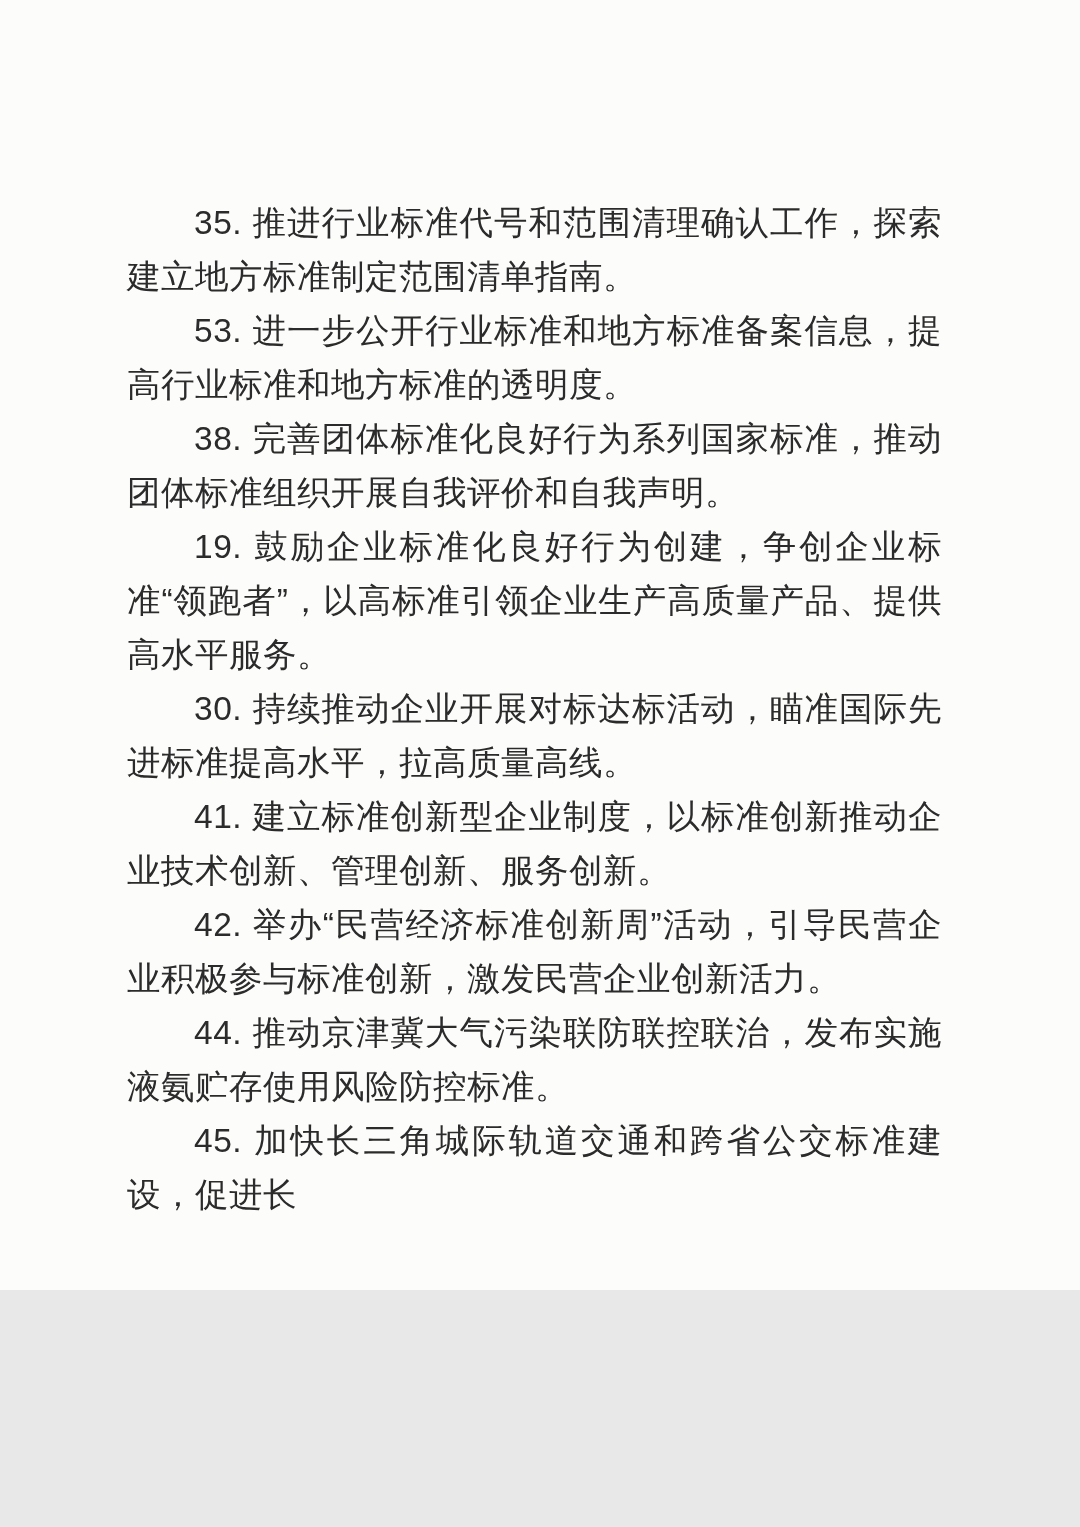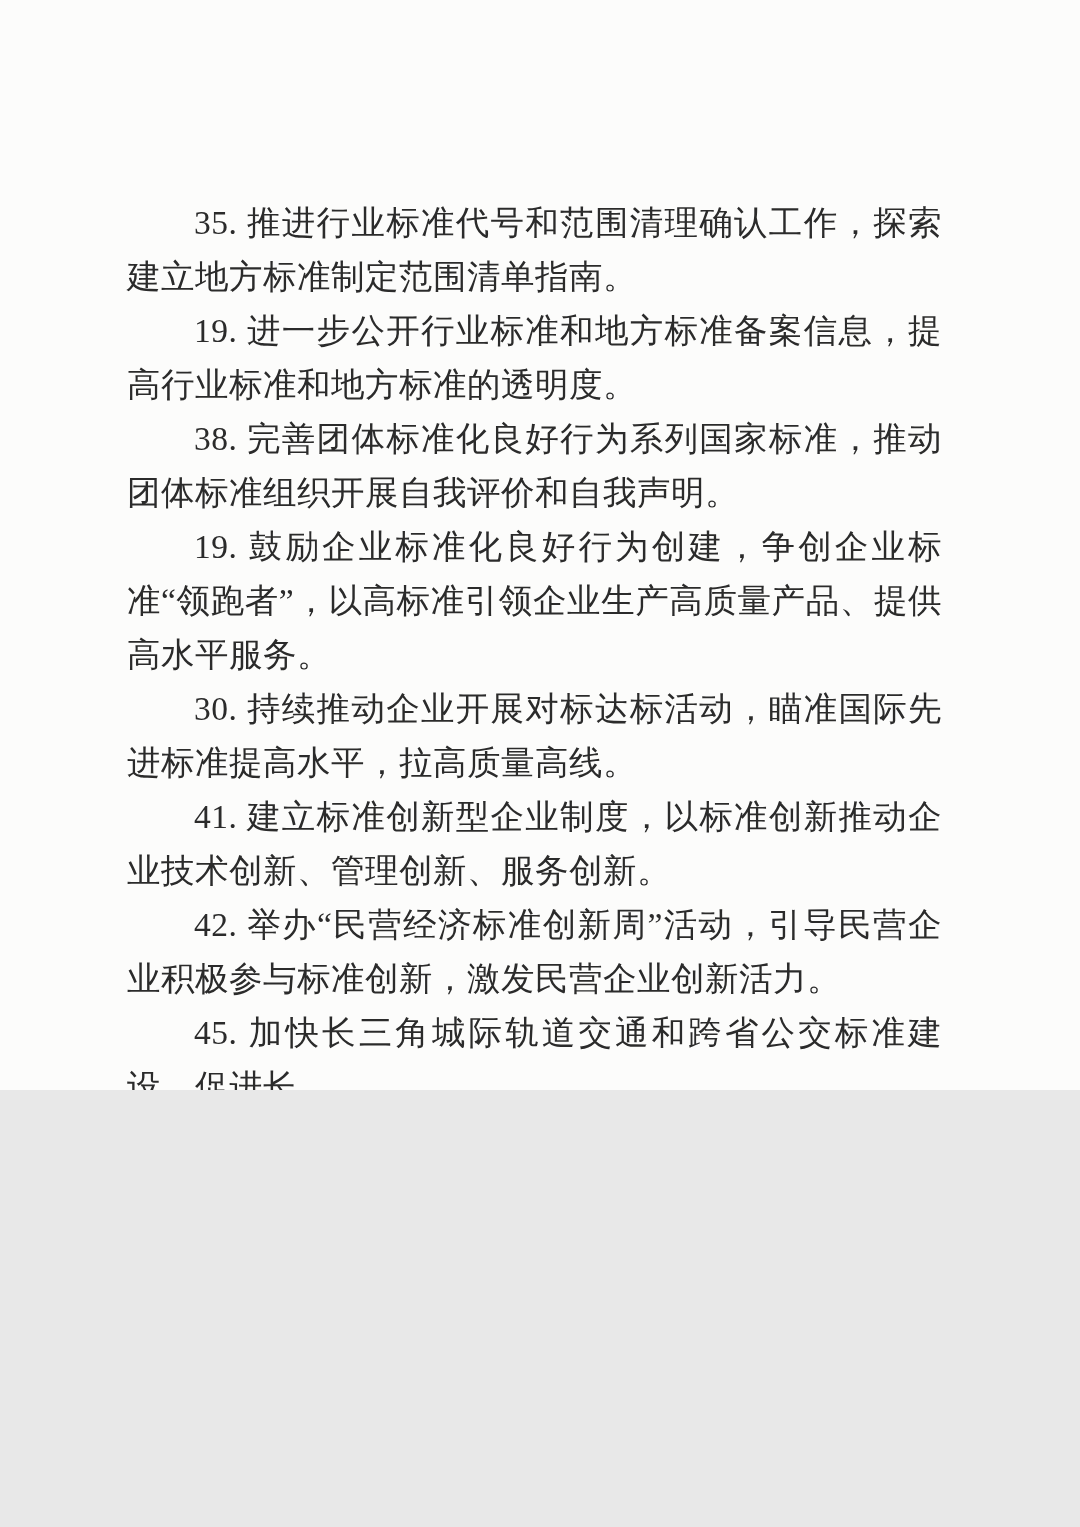--- a/index.html
+++ b/index.html
@@ -3,24 +3,24 @@
 <meta charset="utf-8">
 <style>
   html, body {
     margin: 0;
     padding: 0;
     background: #e8e8e8;
   }
   .page {
     position: relative;
     width: 1080px;
-    height: 1090px;
+    height: 1290px;
     margin: 0 auto;
     background: #fcfcfb;
-    font-family: Liberation Serif, serif;
+    font-family: Liberation Sans, sans-serif;
     color: #2b2b2b;
     overflow: hidden;
   }
   .text-block {
     position: absolute;
     left: 127px;
     top: 196px;
     width: 815px;
   }
   .text-block p {
@@ -42,22 +42,23 @@
     color: #3a3a3a;
     white-space: nowrap;
   }
 </style>
 </head>
 <body>
 
 <div class="page">
   <div class="text-block">
     <p>35. 推进行业标准代号和范围清理确认工作，探索建立地方标准制定范围清单指南。</p>
-    <p>19. 进一步公开行业标准和地方标准备案信息，提高行业标准和地方标准的透明度。</p>
+    <p>53. 进一步公开行业标准和地方标准备案信息，提高行业标准和地方标准的透明度。</p>
     <p>38. 完善团体标准化良好行为系列国家标准，推动团体标准组织开展自我评价和自我声明。</p>
     <p>19. 鼓励企业标准化良好行为创建，争创企业标准“领跑者”，以高标准引领企业生产高质量产品、提供高水平服务。</p>
     <p>30. 持续推动企业开展对标达标活动，瞄准国际先进标准提高水平，拉高质量高线。</p>
     <p>41. 建立标准创新型企业制度，以标准创新推动企业技术创新、管理创新、服务创新。</p>
     <p>42. 举办“民营经济标准创新周”活动，引导民营企业积极参与标准创新，激发民营企业创新活力。</p>
+    <p>44. 推动京津冀大气污染联防联控联治，发布实施液氨贮存使用风险防控标准。</p>
     <p>45. 加快长三角城际轨道交通和跨省公交标准建设，促进长</p>
   </div>
   <div class="page-number">— 6 —</div>
 </div>
 
 </body></html>

